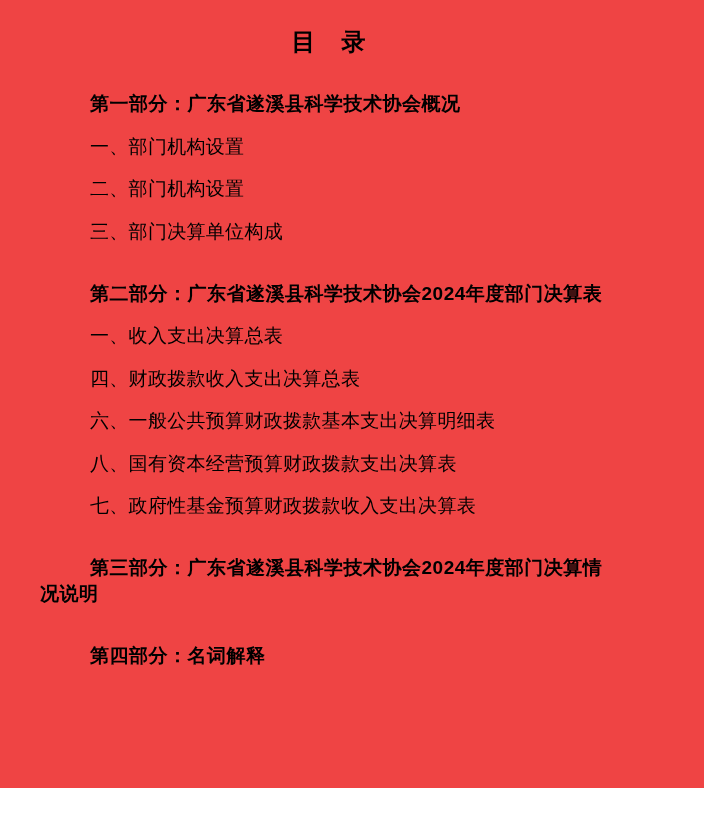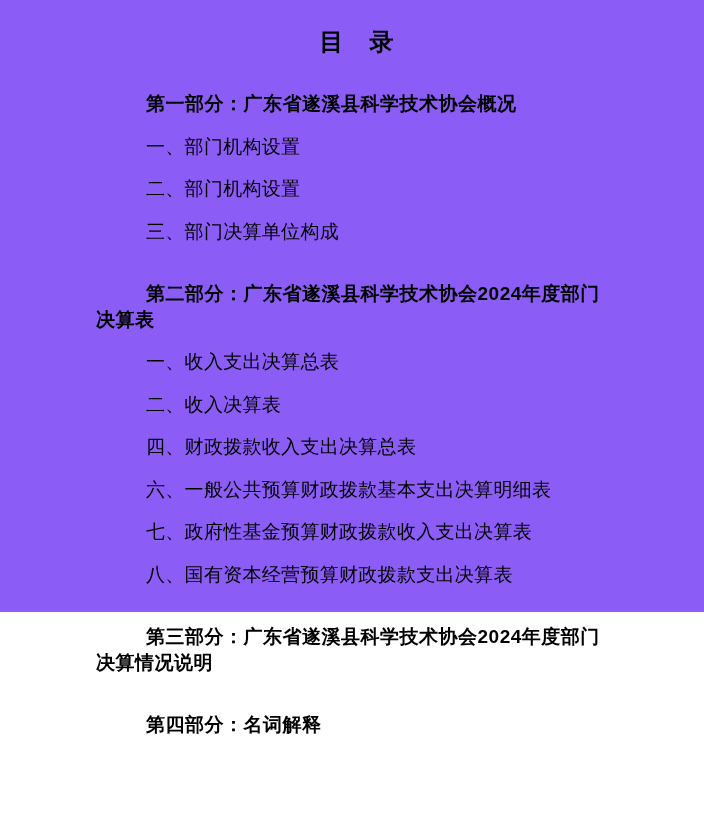--- a/index.html
+++ b/index.html
@@ -10,23 +10,23 @@
   body {
     width: 704px;
     height: 818px;
     overflow: hidden;
     font-family: "Liberation Sans", "DejaVu Sans", sans-serif;
     color: #000000;
   }
   .page {
     box-sizing: border-box;
     width: 704px;
-    height: 612px;
-    padding: 28px 86px 0 96px;
-    background: #8b5cf6;
+    height: 788px;
+    padding: 28px 86px 0 40px;
+    background: #ef4444;
   }
   .doc-title {
     margin: 0 0 35px 0;
     font-size: 24px;
     font-weight: 700;
     line-height: 27px;
     text-align: center;
     letter-spacing: 1px;
   }
   .toc-section {
@@ -61,25 +61,24 @@
   <div class="toc-section">
     <p class="toc-heading">第一部分：广东省遂溪县科学技术协会概况</p>
     <p class="toc-item">一、部门机构设置</p>
     <p class="toc-item">二、部门机构设置</p>
     <p class="toc-item">三、部门决算单位构成</p>
   </div>
 
   <div class="toc-section">
     <p class="toc-heading">第二部分：广东省遂溪县科学技术协会2024年度部门决算表</p>
     <p class="toc-item">一、收入支出决算总表</p>
-    <p class="toc-item">二、收入决算表</p>
     <p class="toc-item">四、财政拨款收入支出决算总表</p>
     <p class="toc-item">六、一般公共预算财政拨款基本支出决算明细表</p>
+    <p class="toc-item">八、国有资本经营预算财政拨款支出决算表</p>
     <p class="toc-item">七、政府性基金预算财政拨款收入支出决算表</p>
-    <p class="toc-item">八、国有资本经营预算财政拨款支出决算表</p>
   </div>
 
   <div class="toc-section">
     <p class="toc-heading">第三部分：广东省遂溪县科学技术协会2024年度部门决算情况说明</p>
   </div>
 
   <div class="toc-section">
     <p class="toc-heading">第四部分：名词解释</p>
   </div>
 

